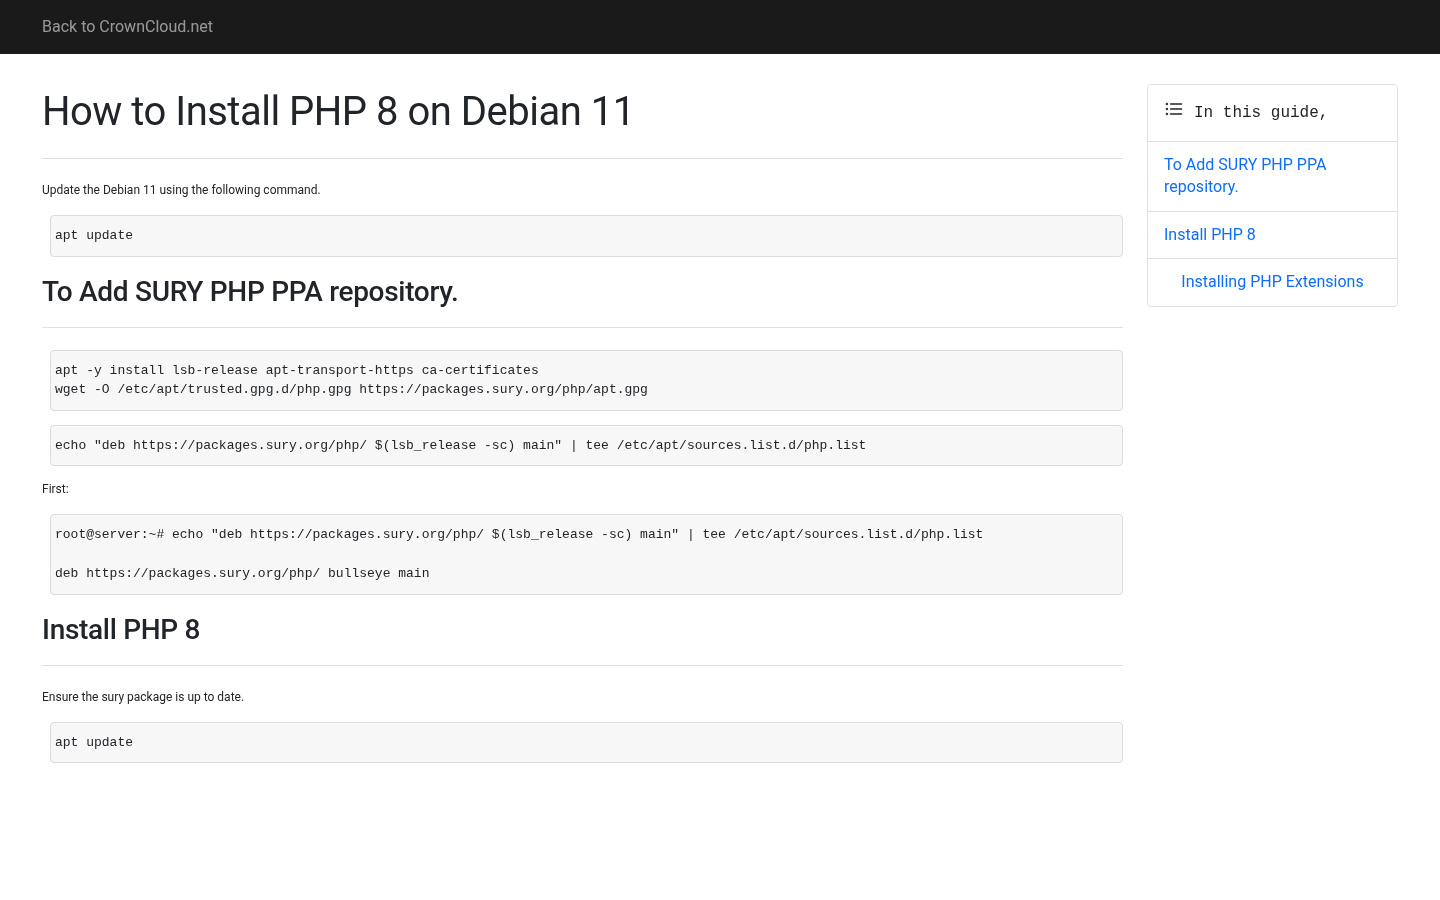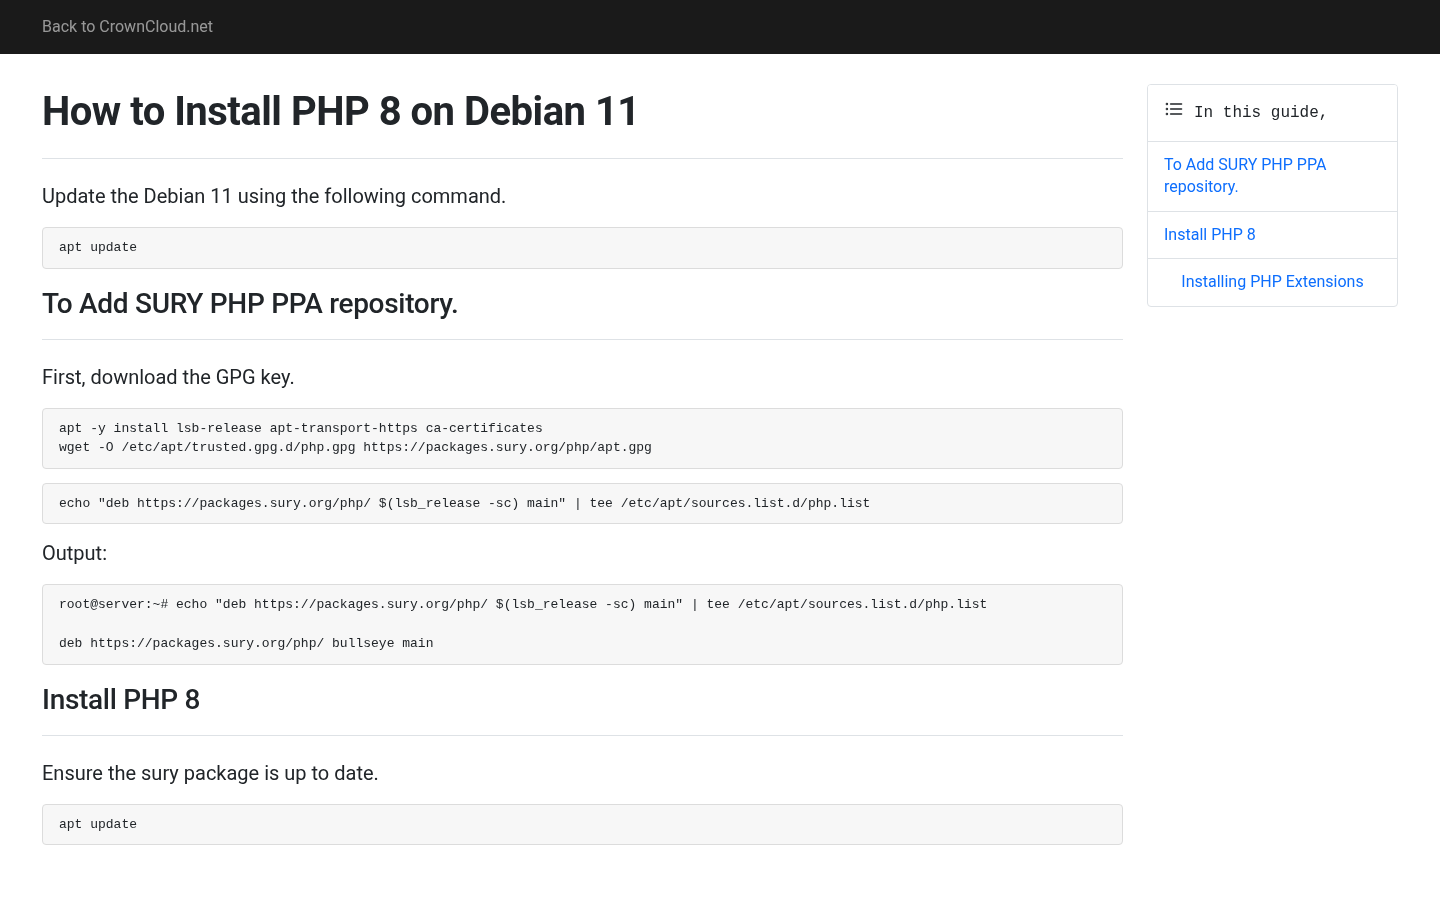--- a/index.html
+++ b/index.html
@@ -26,45 +26,45 @@
   .container {
     display: flex;
     gap: 24px;
     padding: 20px 42px 40px 42px;
     align-items: flex-start;
   }
   .main { flex: 1; min-width: 0; }
   .sidebar { width: 251px; flex-shrink: 0; margin-top: 10px; }
   h1 {
     font-size: 40px;
-    font-weight: 700;
+    font-weight: 400;
     margin: 8px 0 16px 0;
     letter-spacing: -0.5px;
   }
   h2 {
     font-size: 28px;
     font-weight: 500;
     margin: 8px 0 14px 0;
     letter-spacing: -0.3px;
   }
   hr {
     border: none;
     border-top: 1px solid #dee2e6;
     margin: 0 0 22px 0;
   }
-  p { margin: 0 0 16px 0; font-size: 20px; color: #212529; }
+  p { margin: 0 0 16px 0; font-size: 12px; color: #212529; }
   pre {
     background: #f7f7f7;
     border: 1px solid #dcdcdc;
     border-radius: 4px;
-    padding: 10px 16px;
+    padding: 10px 4px;
     font-family: SFMono-Regular, Menlo, Monaco, Consolas, "Liberation Mono", "Courier New", monospace;
     font-size: 13px;
     color: #212529;
-    margin: 0 0 14px 0;
+    margin: 0 0 14px 8px;
     white-space: pre;
     overflow-x: auto;
   }
   .toc {
     border: 1px solid #dee2e6;
     border-radius: 4px;
     overflow: hidden;
   }
   .toc-header {
     display: flex;
@@ -98,27 +98,26 @@
   <main class="main">
     <h1>How to Install PHP 8 on Debian 11</h1>
     <hr>
 
     <p>Update the Debian 11 using the following command.</p>
     <pre>apt update</pre>
 
     <h2>To Add SURY PHP PPA repository.</h2>
     <hr>
 
-    <p>First, download the GPG key.</p>
     <pre>apt -y install lsb-release apt-transport-https ca-certificates
 wget -O /etc/apt/trusted.gpg.d/php.gpg https://packages.sury.org/php/apt.gpg</pre>
 
     <pre>echo "deb https://packages.sury.org/php/ $(lsb_release -sc) main" | tee /etc/apt/sources.list.d/php.list</pre>
 
-    <p>Output:</p>
+    <p>First:</p>
     <pre>root@server:~# echo "deb https://packages.sury.org/php/ $(lsb_release -sc) main" | tee /etc/apt/sources.list.d/php.list
 
 deb https://packages.sury.org/php/ bullseye main</pre>
 
     <h2>Install PHP 8</h2>
     <hr>
 
     <p>Ensure the sury package is up to date.</p>
     <pre>apt update</pre>
 

